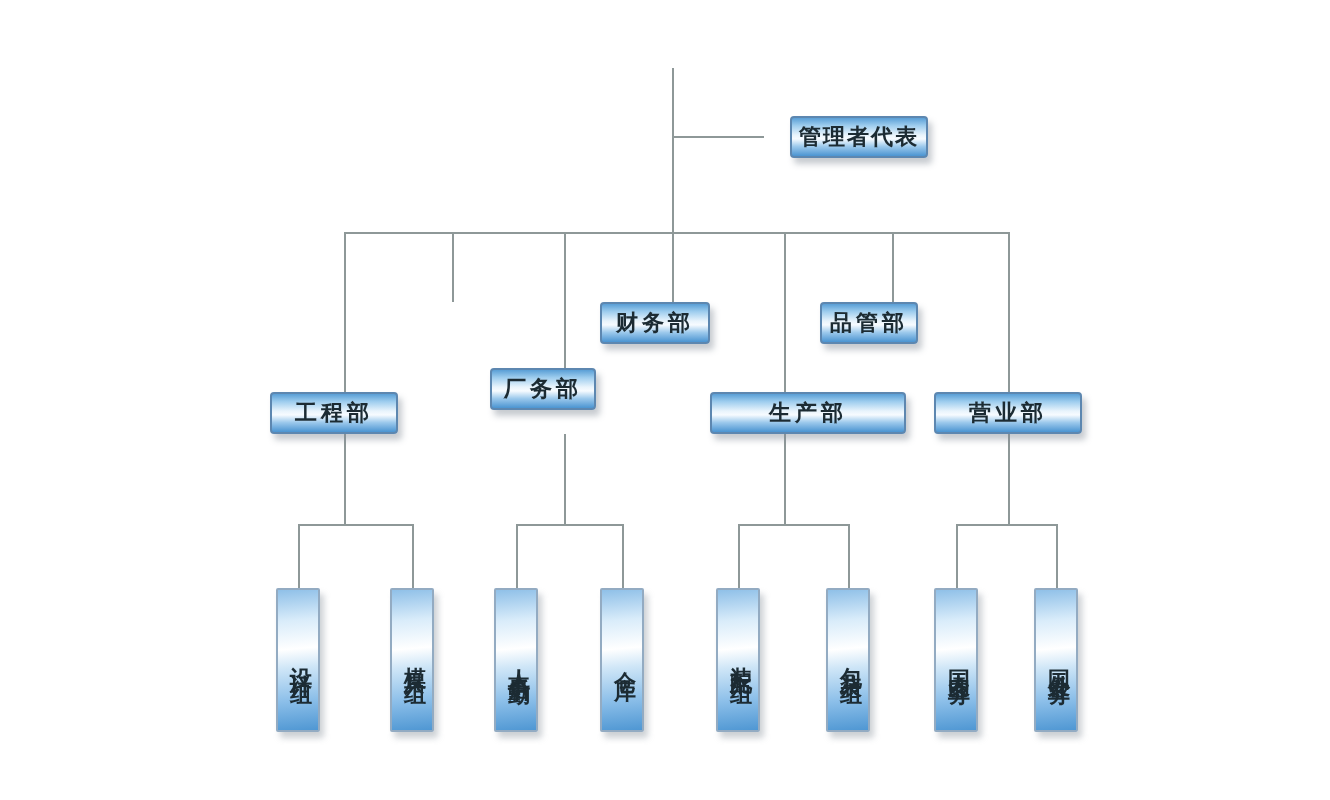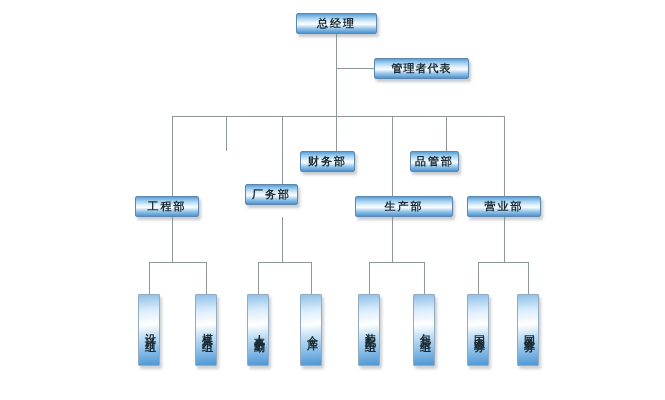--- a/index.html
+++ b/index.html
@@ -95,23 +95,22 @@
 
   <div class="ln ln-v" style="left:149px;top:262px;height:32px"></div>
   <div class="ln ln-v" style="left:206px;top:262px;height:32px"></div>
   <div class="ln ln-v" style="left:258px;top:262px;height:32px"></div>
   <div class="ln ln-v" style="left:311px;top:262px;height:32px"></div>
   <div class="ln ln-v" style="left:369px;top:262px;height:32px"></div>
   <div class="ln ln-v" style="left:424px;top:262px;height:32px"></div>
   <div class="ln ln-v" style="left:478px;top:262px;height:32px"></div>
   <div class="ln ln-v" style="left:528px;top:262px;height:32px"></div>
 
-  <div class="hbox" style="left:296px;top:13px;width:81px">总经理</div>
 
-  <div class="hbox" style="left:374px;top:58px;width:95px;letter-spacing:1px">管理者代表</div>
+  <div class="hbox" style="left:395px;top:58px;width:69px;letter-spacing:1px">管理者代表</div>
 
   <div class="hbox" style="left:300px;top:151px;width:55px">财务部</div>
   <div class="hbox" style="left:410px;top:151px;width:49px">品管部</div>
 
   <div class="hbox" style="left:135px;top:196px;width:64px">工程部</div>
   <div class="hbox" style="left:245px;top:184px;width:53px">厂务部</div>
   <div class="hbox" style="left:355px;top:196px;width:98px">生产部</div>
   <div class="hbox" style="left:467px;top:196px;width:74px">营业部</div>
 
   <div class="vbox" style="left:138px;top:294px">设计组</div>

